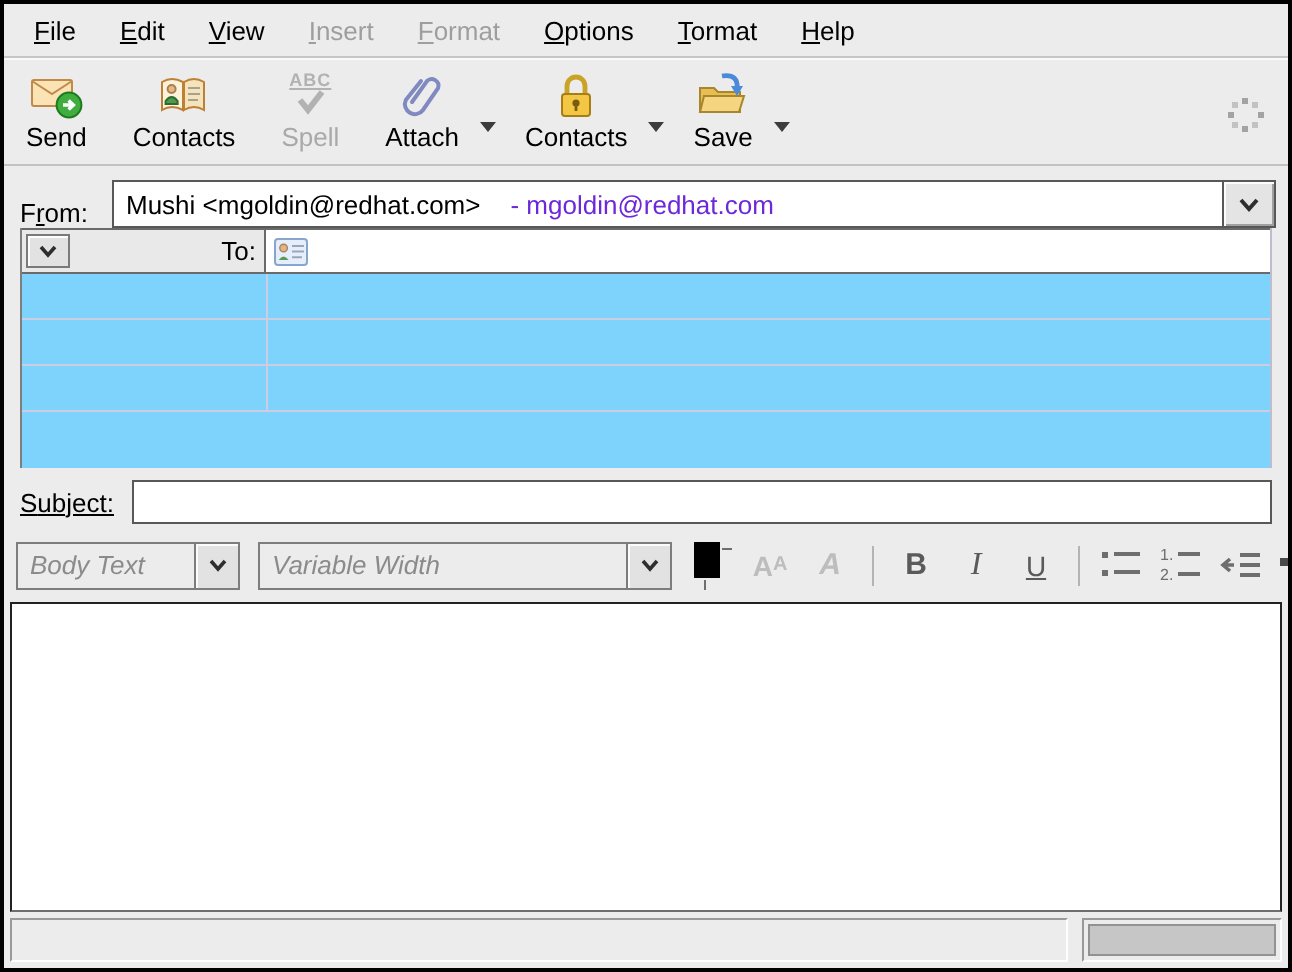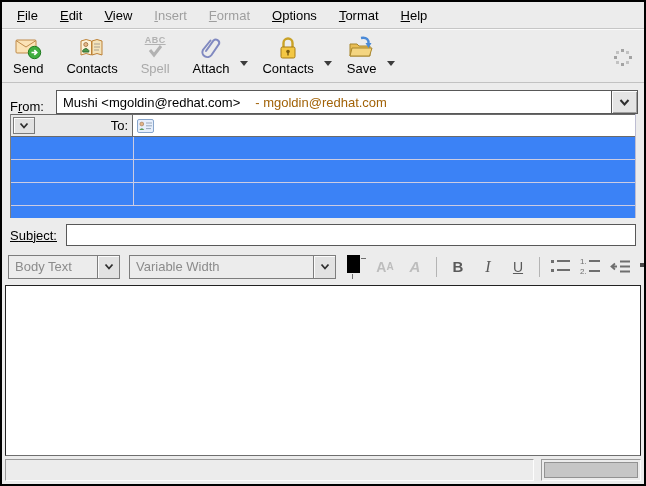--- a/index.html
+++ b/index.html
@@ -38,39 +38,39 @@
   .spinner span:nth-child(4){ left:5px;  top:15px; background:#c2c2c2; }
   .spinner span:nth-child(5){ left:3px;  top:10px; }
   .spinner span:nth-child(6){ left:5px;  top:5px;  background:#c2c2c2; }
   .spinner span:nth-child(7){ left:10px; top:3px; }
   .spinner span:nth-child(8){ left:15px; top:5px;  background:#c2c2c2; }
   
   .from-row { height: 31px; flex: 0 0 auto; display: flex; align-items: flex-end; padding: 0 6px 0 8px; }
   .from-label { width: 46px; flex: 0 0 auto; }
   .combo { flex: 1; height: 24px; display: flex; border: 1px solid #585858; background: #fff; }
   .combo-entry { flex: 1; display: flex; align-items: center; padding-left: 6px; background: #fff; overflow: hidden; white-space: nowrap; }
-  .combo-secondary { color: #a16207; margin-left: 15px; }
+  .combo-secondary { color: #6d28d9; margin-left: 15px; }
   .combo-btn { width: 26px; flex: 0 0 auto; background: #e4e4e4; border-left: 1px solid #585858; display: flex; align-items: center; justify-content: center; box-shadow: inset 1px 1px 0 #fcfcfc, inset -1px -1px 0 #a0a0a0; }
   
-  .recipients { height: 104px; flex: 0 0 auto; margin: 0 8px; background: #3b82f6; position: relative; border-left: 1px solid #7e7e7e; border-right: 1px solid #bdbdd2; }
+  .recipients { height: 120px; flex: 0 0 auto; margin: 0 8px; background: #7dd3fc; position: relative; border-left: 1px solid #7e7e7e; border-right: 1px solid #bdbdd2; }
   .rec-header { height: 23px; display: flex; border-top: 1px solid #6a6a6a; border-bottom: 1px solid #6a6a6a; }
   .rec-header-left { width: 122px; flex: 0 0 auto; background: #e9e9e9; border-right: 1px solid #6a6a6a; display: flex; align-items: center; justify-content: space-between; padding: 0 4px 0 2px; }
   .rec-chev-btn { width: 22px; height: 17px; background: #e2e2e2; border: 1px solid #7a7a7a; box-shadow: inset 1px 1px 0 #fdfdfd; display: flex; align-items: center; justify-content: center; }
   .rec-header-right { flex: 1; background: #fff; display: flex; align-items: center; padding-left: 4px; }
   .rec-rows { position: relative; height: 69px; }
   .rec-row { height: 23px; border-bottom: 1px solid #ccccE3; }
   .rec-vline { position: absolute; left: 122px; top: 0; bottom: 0; width: 1px; background: #ccccE3; }
   
   .subject-row { height: 32px; flex: 0 0 auto; display: flex; align-items: center; padding: 4px 8px 2px 8px; text-decoration: underline; }
   .subject-label { width: 56px; flex: 0 0 auto; }
   .entry { flex: 1; height: 22px; background: #fff; border: 1px solid #585858; font: inherit; padding: 0 4px; }
   
   .format-bar { height: 33px; flex: 0 0 auto; display: flex; align-items: center; padding: 0 2px 0 6px; position: relative; overflow: hidden; }
   .fcombo { height: 24px; border: 1px solid #7d7d7d; display: flex; align-items: center; background: #ececec; color: #8b8b8b; }
-  .fcombo-txt { flex: 1; padding: 0 6px; white-space: nowrap; overflow: hidden; }
+  .fcombo-txt { flex: 1; padding: 0 6px; white-space: nowrap; overflow: hidden; font-style: italic; }
   .fcombo-btn { width: 22px; height: 100%; flex: 0 0 auto; border-left: 1px solid #7d7d7d; display: flex; align-items: center; justify-content: center; background: #e2e2e2; box-shadow: inset 1px 1px 0 #fbfbfb; }
   .fcombo.style { width: 112px; }
   .fcombo.font  { width: 207px; margin-left: 9px; }
   .swatch { width: 26px; height: 26px; position: relative; margin-left: 8px; flex: 0 0 auto; }
   .sw-fg { position: absolute; left: 3px; top: 1px; width: 13px; height: 18px; background: #000; }
   .sw-tick { position: absolute; left: 17px; top: 4px; width: 5px; height: 1px; background: #6e6e6e; }
   .sw-bg { position: absolute; left: 12px; top: 10px; width: 12px; height: 15px; background: #fff; border: 1px solid #a8a8a8; z-index: -1; }
   .sw-tick2 { position: absolute; left: 8px; top: 20px; width: 1px; height: 5px; background: #6e6e6e; }
   .fmt-btn { width: 26px; height: 26px; display: flex; align-items: center; justify-content: center; color: #5a5a5a; flex: 0 0 auto; margin: 0 2px; }
   .fmt-btn.disabled { color: #bdbdbd; }

